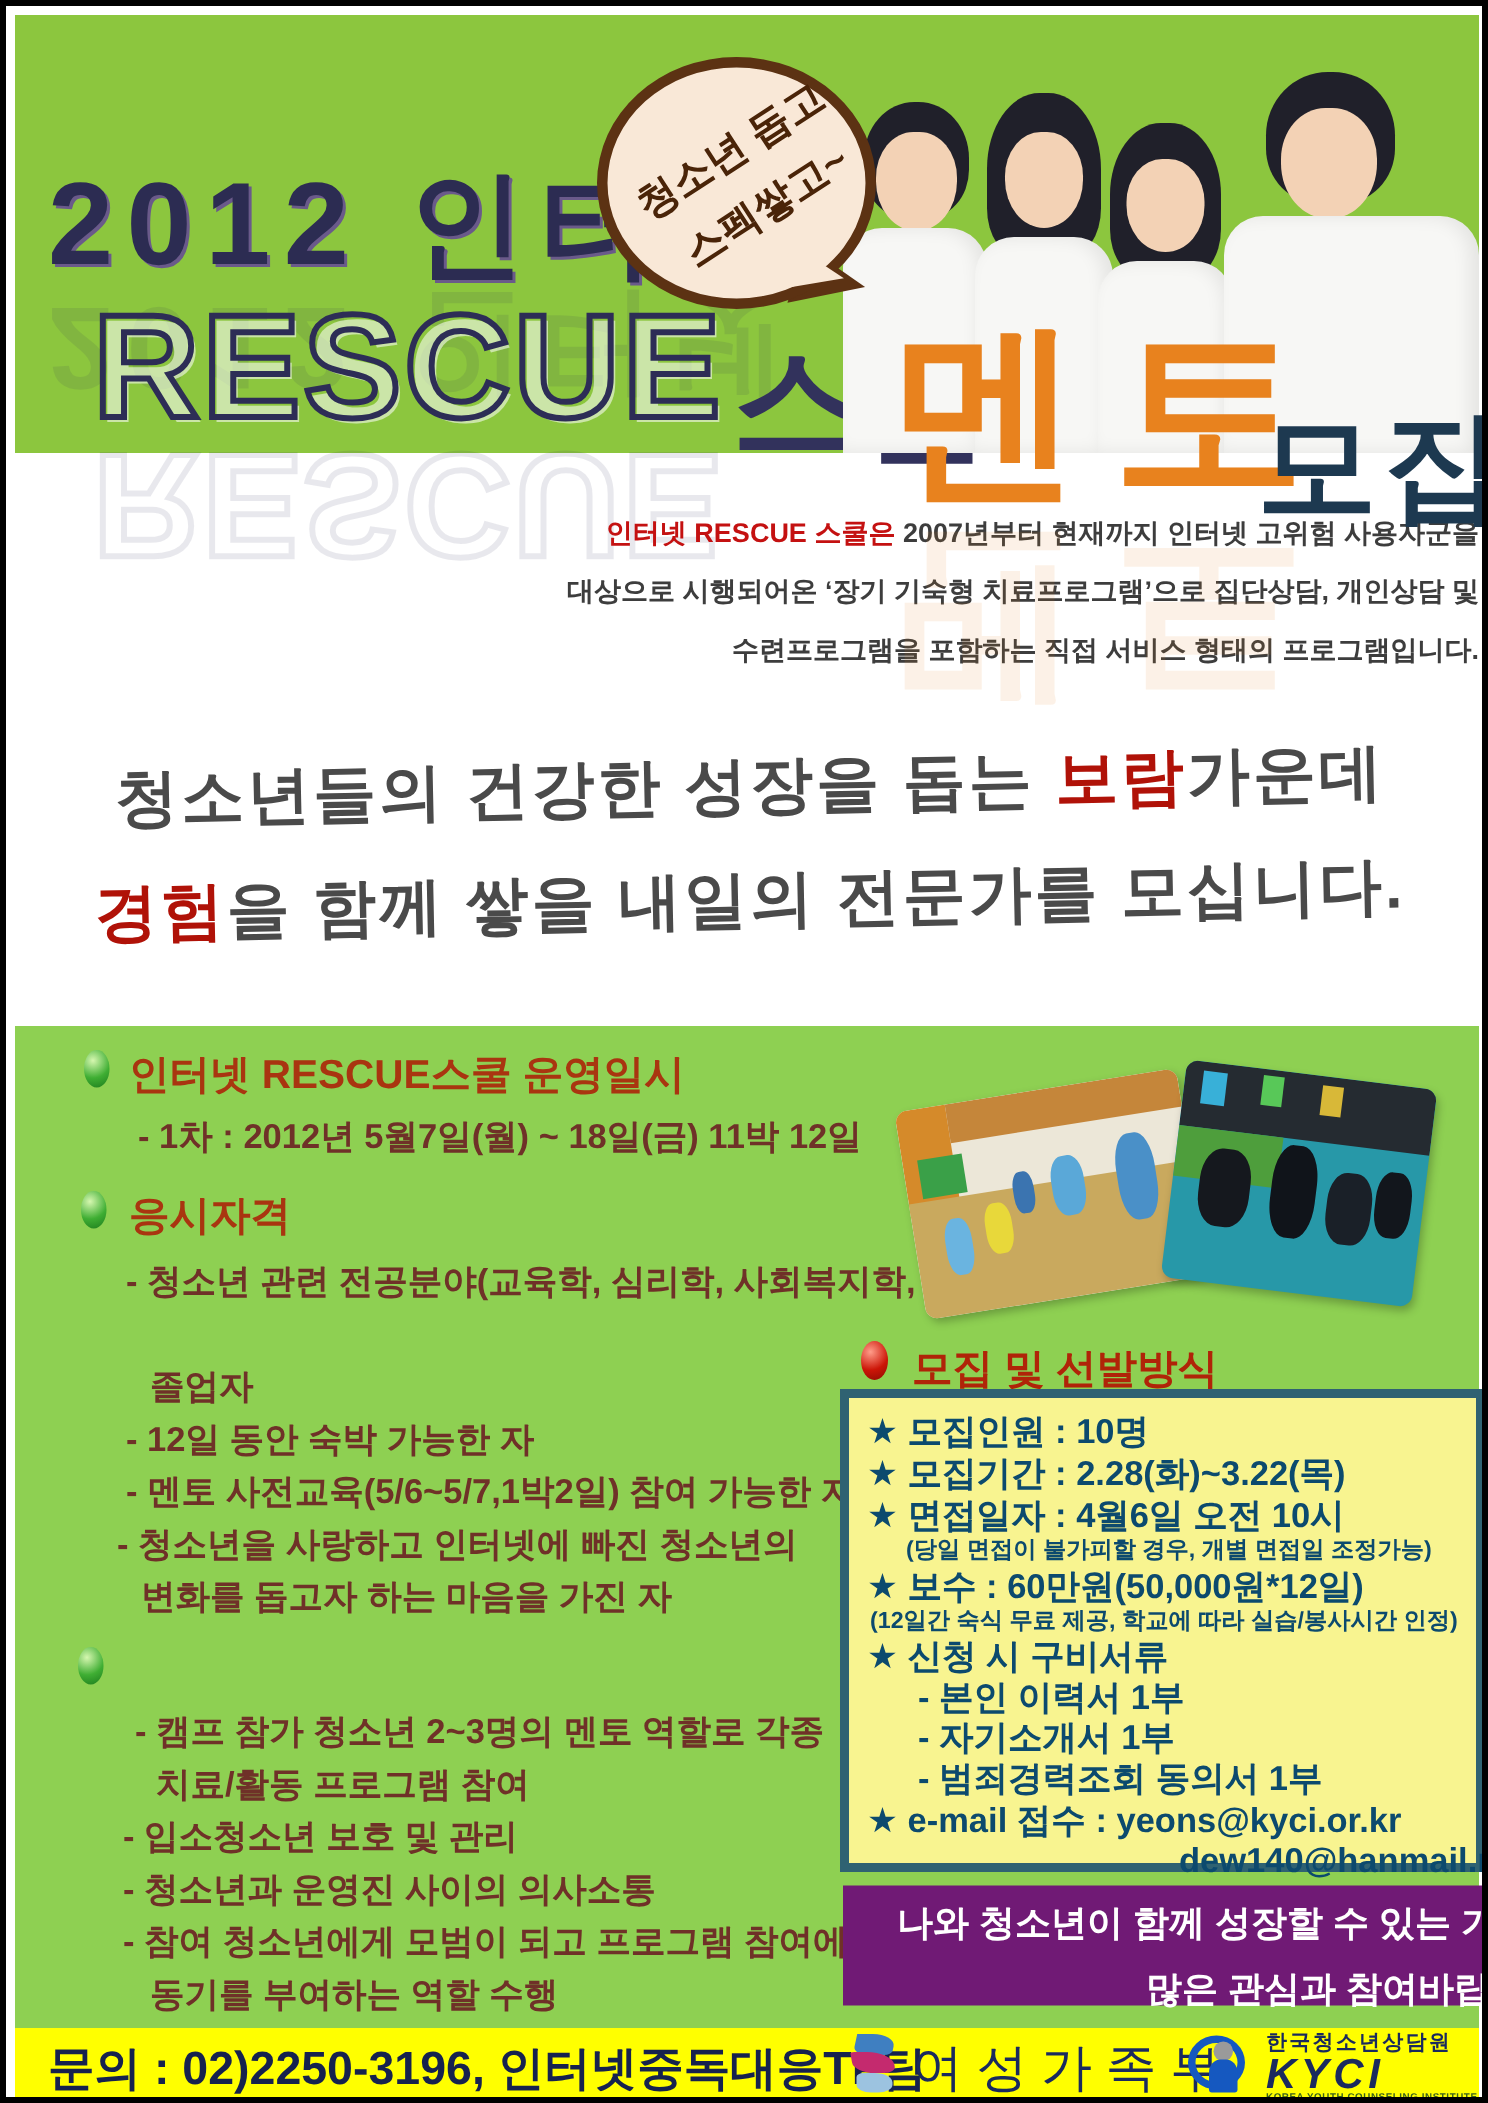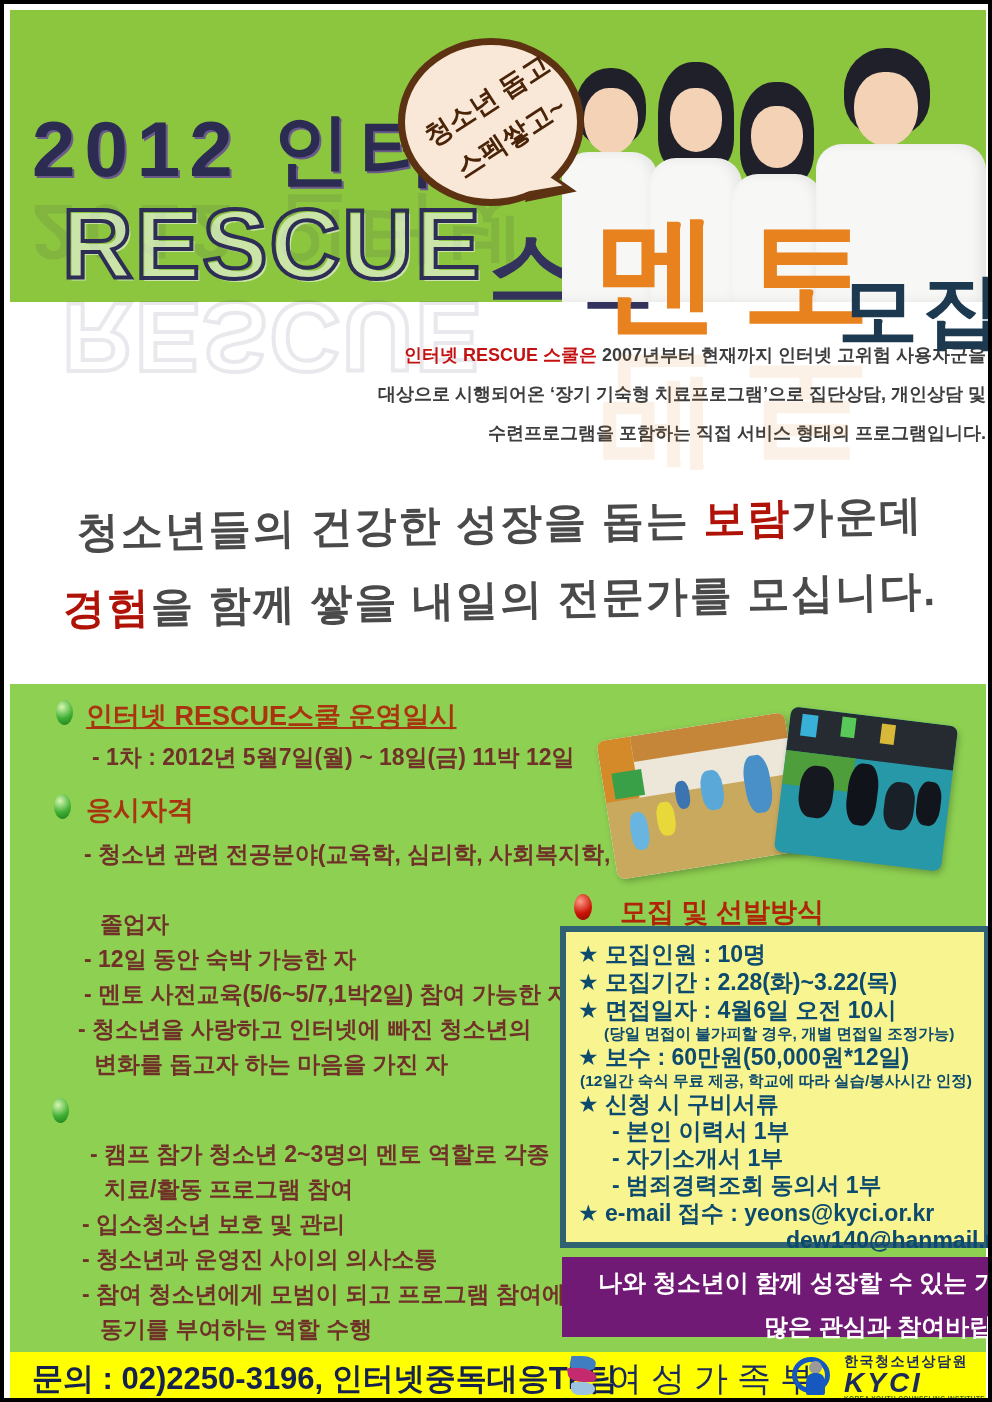--- a/index.html
+++ b/index.html
@@ -43,21 +43,21 @@
   .bullet-green{position:absolute;width:17px;height:25px;border-radius:50%;background:radial-gradient(circle at 35% 28%,#d6f7b0,#3fae33 55%,#1c7a1c);}
   .bullet-red{position:absolute;width:18px;height:26px;border-radius:50%;background:radial-gradient(circle at 35% 28%,#ff9d8a,#cc1507 55%,#8a0b02);}
   .sec-head{position:absolute;font-size:27px;font-weight:bold;color:#a93510;white-space:nowrap;}
   .sec-item{position:absolute;font-size:23px;font-weight:bold;color:#6f3128;white-space:nowrap;}
 
   
   .photo{position:absolute;overflow:hidden;border-radius:8px;box-shadow:2px 3px 6px rgba(0,0,0,0.25);}
   .p-part{position:absolute;}
 
   
-  .recruit-head{position:absolute;font-size:27px;font-weight:bold;color:#b02408;white-space:nowrap;margin-left:12px;}
+  .recruit-head{position:absolute;font-size:27px;font-weight:bold;color:#b02408;white-space:nowrap;}
   .ybox{position:absolute;left:550px;top:242px;width:430px;height:322px;background:#f8f490;border:6px solid #2f6272;padding:8px 10px 6px 12px;}
   .yline{font-size:23px;font-weight:bold;color:#0c4a6e;line-height:28px;white-space:nowrap;}
   .yline.sub{font-size:15.5px;line-height:19px;padding-left:26px;}
   .yline.indent{padding-left:34px;line-height:27px;}
   .yline.email2{padding-left:208px;line-height:27px;}
 
   
   .bluebox{position:absolute;left:552px;top:573px;width:520px;height:80px;background:#701a75;color:#fff;font-weight:bold;font-size:24px;line-height:44px;padding-top:4px;}
   .bluebox .l1{text-align:center;}
   .bluebox .l2{text-align:right;padding-right:34px;}
@@ -139,21 +139,21 @@
   <div class="slogan1">
     <span>청소년들의 건강한 성장을 돕는 </span><span class="slogan-red">보람</span><span>가운데</span>
   </div>
   <div class="slogan2">
     <span class="slogan-red">경험</span><span>을 함께 쌓을 내일의 전문가를 모십니다.</span>
   </div>
 
   <div class="content">
 
     <div class="bullet-green" style="left:46px;top:16px;"></div>
-    <div class="sec-head" style="left:76px;top:14px;text-decoration:underline;">인터넷 RESCUE스쿨 운영일시</div>
+    <div class="sec-head" style="left:76px;top:14px;">인터넷 RESCUE스쿨 운영일시</div>
     <div class="sec-item" style="left:82px;top:58px;">- 1차 : 2012년 5월7일(월) ~ 18일(금) 11박 12일</div>
 
     <div class="bullet-green" style="left:44px;top:110px;"></div>
     <div class="sec-head" style="left:76px;top:108px;">응시자격</div>
     <div class="sec-item" style="left:74px;top:155px;">- 청소년  관련  전공분야(교육학,  심리학,  사회복지학,</div>
     <div class="sec-item" style="left:90px;top:225px;">졸업자</div>
     <div class="sec-item" style="left:74px;top:260px;">- 12일 동안 숙박 가능한 자</div>
     <div class="sec-item" style="left:74px;top:295px;">- 멘토 사전교육(5/6~5/7,1박2일) 참여 가능한 자</div>
     <div class="sec-item" style="left:84px;top:365px;">변화를 돕고자 하는 마음을 가진 자</div>
     <div class="sec-item" style="left:68px;top:330px;">- 청소년을 사랑하고 인터넷에 빠진 청소년의</div>

